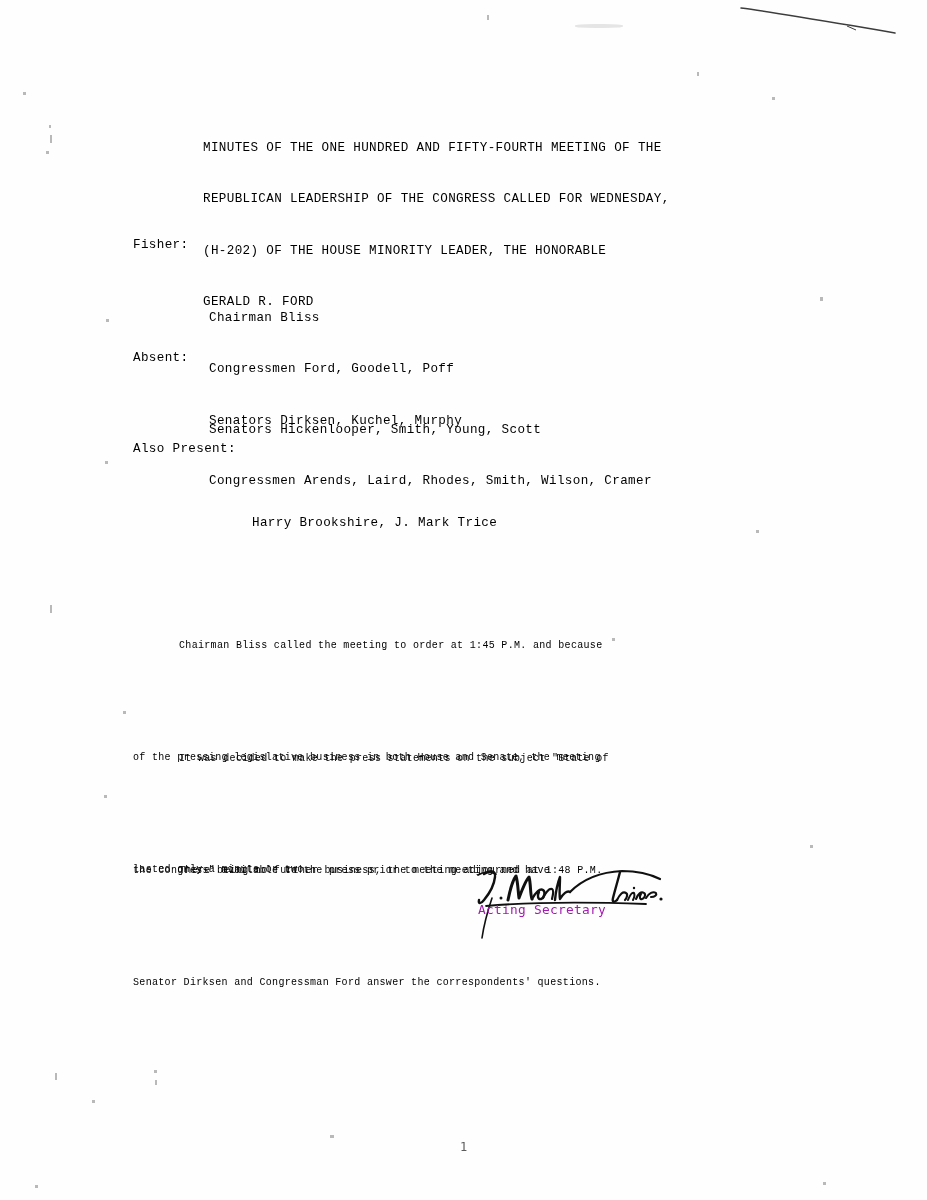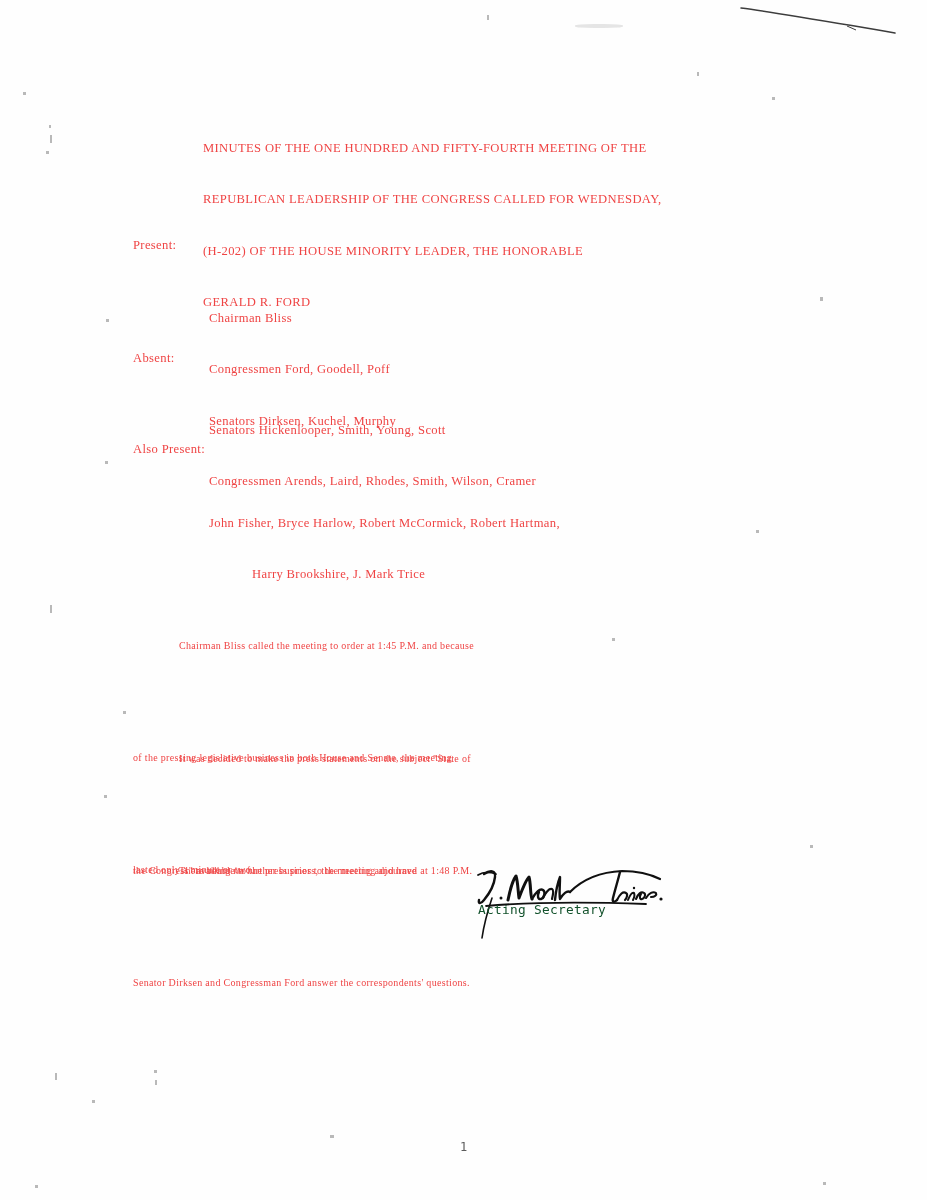--- a/index.html
+++ b/index.html
@@ -15,24 +15,24 @@
     background: #fefefe;
     overflow: hidden;
     font-family: "DejaVu Sans Mono", "Liberation Mono", monospace;
     color: #1a1a1a;
     -webkit-font-smoothing: none;
   }
 
   
   .tw {
     position: absolute;
-    font-family: Liberation Serif, serif;
+    font-family: Liberation Mono, monospace;
     font-size: 12.6px;
     letter-spacing: 0.35px;
-    color: #ef4444;
+    color: #000000;
     white-space: pre;
     line-height: 17px;
   }
 
   
   .header-block {
     left: 203px;
     top: 106px;
     line-height: 17.1px;
   }
@@ -82,21 +82,21 @@
     height: 56px;
     overflow: visible;
   }
   .sig-caption {
     position: absolute;
     left: 8px;
     top: 40px;
     font-family: "DejaVu Sans Mono", "Liberation Mono", monospace;
     font-size: 12.8px;
     letter-spacing: 0.3px;
-    color: #14532d;
+    color: #a21caf;
     white-space: pre;
   }
 
   
   .page-number {
     position: absolute;
     left: 0;
     top: 1140px;
     width: 927px;
     text-align: center;
@@ -156,36 +156,35 @@
   <div class="speck" style="left:823px;top:1182px;width:3px;height:3px;"></div>
   <div class="speck" style="left:35px;top:1185px;width:3px;height:3px;"></div>
 
   <div class="tw header-block">
     <div>MINUTES OF THE ONE HUNDRED AND FIFTY-FOURTH MEETING OF THE</div>
     <div>REPUBLICAN LEADERSHIP OF THE CONGRESS CALLED FOR WEDNESDAY,</div>
     <div>(H-202) OF THE HOUSE MINORITY LEADER, THE HONORABLE</div>
     <div>GERALD R. FORD</div>
   </div>
 
-  <div class="tw sec-label" id="present-label">Present:</div>
+  <div class="tw sec-label" id="present-label">Fisher:</div>
   <div class="tw sec-names" id="present-names">
     <div>Chairman Bliss</div>
     <div>Congressmen Ford, Goodell, Poff</div>
     <div>Senators Dirksen, Kuchel, Murphy</div>
   </div>
 
   <div class="tw sec-label" id="absent-label">Absent:</div>
   <div class="tw sec-names" id="absent-names">
     <div>Senators Hickenlooper, Smith, Young, Scott</div>
     <div>Congressmen Arends, Laird, Rhodes, Smith, Wilson, Cramer</div>
   </div>
 
   <div class="tw sec-label" id="also-present-label">Also Present:</div>
   <div class="tw sec-names" id="also-present-names">
-    <div>John Fisher, Bryce Harlow, Robert McCormick, Robert Hartman,</div>
     <div class="cont">Harry Brookshire, J. Mark Trice</div>
   </div>
 
   <div class="tw body-par" id="par-1">
     <div class="ind">Chairman Bliss called the meeting to order at 1:45 P.M. and because</div>
     <div>of the pressing legislative business in both House and Senate, the meeting</div>
     <div>lasted only a minute or two.</div>
   </div>
 
   <div class="tw body-par" id="par-2">

